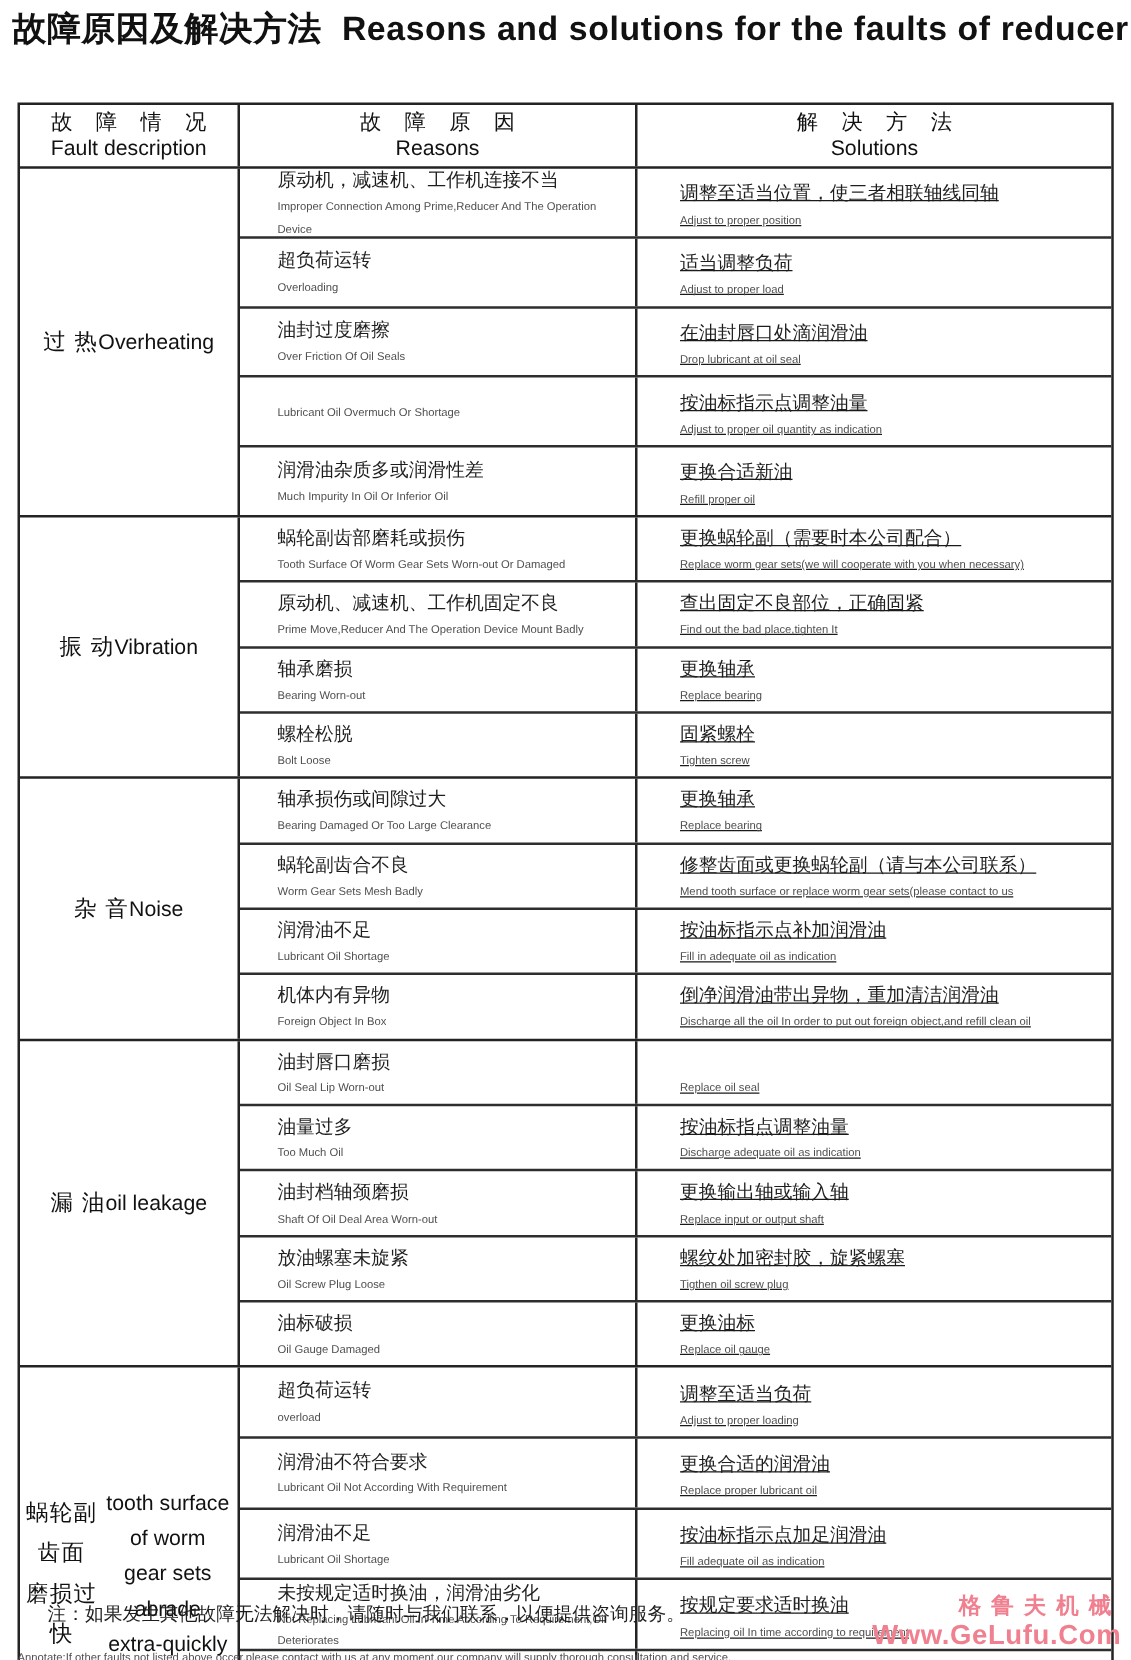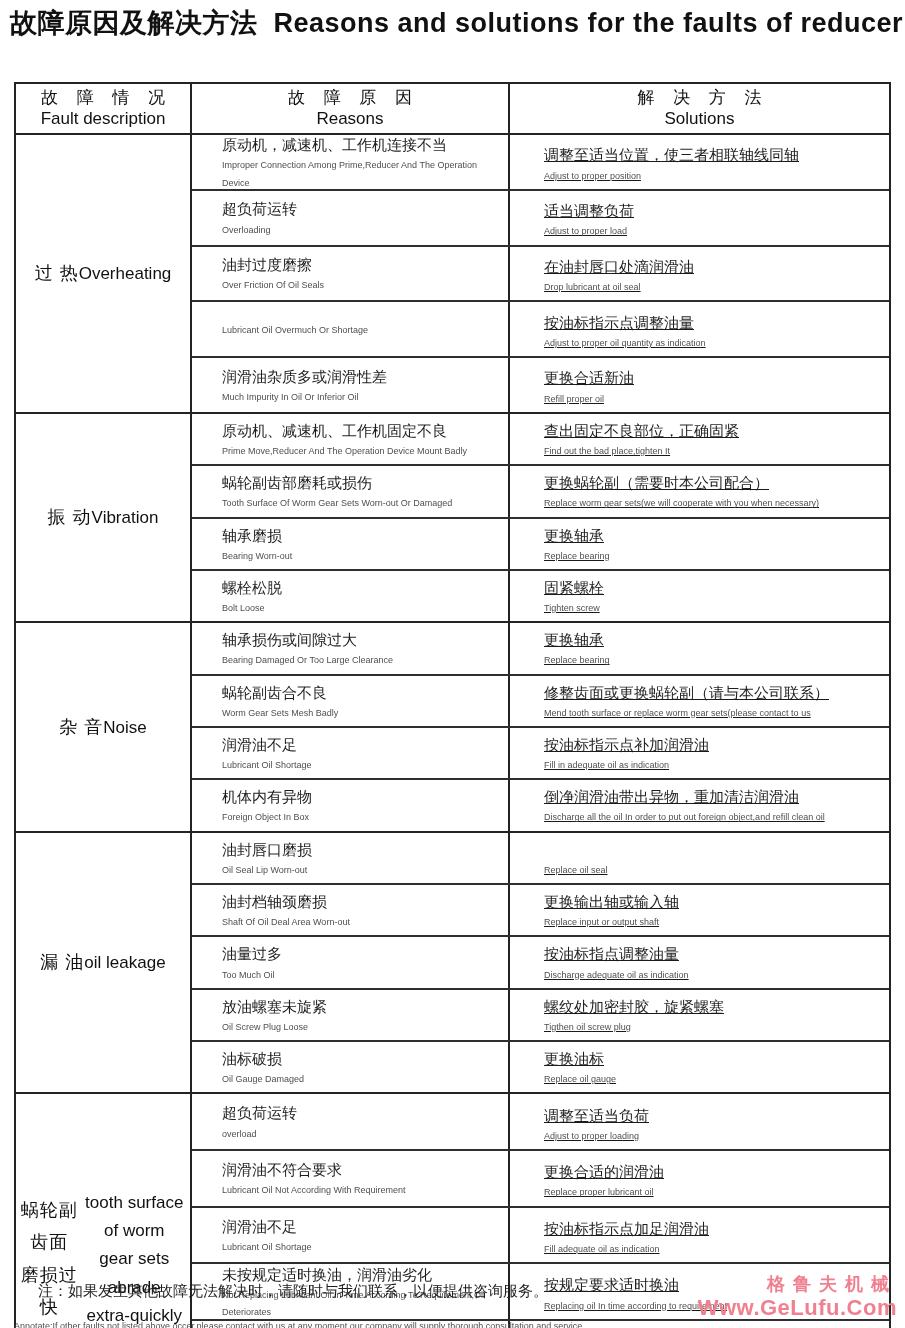--- a/index.html
+++ b/index.html
@@ -149,40 +149,40 @@
         </div>
       </div>
       <div class="section">
         <div class="fault-cell">
           <div class="fault-zh">振  动</div>
           <div class="fault-en">Vibration</div>
         </div>
         <div class="rows">
           <div class="trow">
             <div class="cause-cell">
+              <div class="cell-zh">蜗轮副齿部磨耗或损伤</div>
+              <div class="cell-en">Tooth Surface Of Worm Gear Sets Worn-out Or Damaged</div>
+            </div>
+            <div class="solution-cell">
+              <div class="cell-zh">更换蜗轮副（需要时本公司配合）</div>
+              <div class="cell-en">Replace worm gear sets(we will cooperate with you when necessary)</div>
+            </div>
+          </div>
+          <div class="trow">
+            <div class="cause-cell">
               <div class="cell-zh">原动机、减速机、工作机固定不良</div>
               <div class="cell-en">Prime Move,Reducer And The Operation Device Mount Badly</div>
             </div>
             <div class="solution-cell">
               <div class="cell-zh">查出固定不良部位，正确固紧</div>
               <div class="cell-en">Find out the bad place,tighten It</div>
             </div>
           </div>
           <div class="trow">
             <div class="cause-cell">
-              <div class="cell-zh">蜗轮副齿部磨耗或损伤</div>
-              <div class="cell-en">Tooth Surface Of Worm Gear Sets Worn-out Or Damaged</div>
-            </div>
-            <div class="solution-cell">
-              <div class="cell-zh">更换蜗轮副（需要时本公司配合）</div>
-              <div class="cell-en">Replace worm gear sets(we will cooperate with you when necessary)</div>
-            </div>
-          </div>
-          <div class="trow">
-            <div class="cause-cell">
               <div class="cell-zh">轴承磨损</div>
               <div class="cell-en">Bearing Worn-out</div>
             </div>
             <div class="solution-cell">
               <div class="cell-zh">更换轴承</div>
               <div class="cell-en">Replace bearing</div>
             </div>
           </div>
           <div class="trow">
             <div class="cause-cell">
@@ -254,36 +254,36 @@
             <div class="cause-cell">
               <div class="cell-zh">油封唇口磨损</div>
               <div class="cell-en">Oil Seal Lip Worn-out</div>
             </div>
             <div class="solution-cell">
               <div class="cell-en">Replace oil seal</div>
             </div>
           </div>
           <div class="trow">
             <div class="cause-cell">
+              <div class="cell-zh">油量过多</div>
+              <div class="cell-en">Too Much Oil</div>
+            </div>
+            <div class="solution-cell">
+              <div class="cell-zh">按油标指点调整油量</div>
+              <div class="cell-en">Discharge adequate oil as indication</div>
+            </div>
+          </div>
+          <div class="trow">
+            <div class="cause-cell">
               <div class="cell-zh">油封档轴颈磨损</div>
               <div class="cell-en">Shaft Of Oil Deal Area Worn-out</div>
             </div>
             <div class="solution-cell">
               <div class="cell-zh">更换输出轴或输入轴</div>
               <div class="cell-en">Replace input or output shaft</div>
-            </div>
-          </div>
-          <div class="trow">
-            <div class="cause-cell">
-              <div class="cell-zh">油量过多</div>
-              <div class="cell-en">Too Much Oil</div>
-            </div>
-            <div class="solution-cell">
-              <div class="cell-zh">按油标指点调整油量</div>
-              <div class="cell-en">Discharge adequate oil as indication</div>
             </div>
           </div>
           <div class="trow">
             <div class="cause-cell">
               <div class="cell-zh">放油螺塞未旋紧</div>
               <div class="cell-en">Oil Screw Plug Loose</div>
             </div>
             <div class="solution-cell">
               <div class="cell-zh">螺纹处加密封胶，旋紧螺塞</div>
               <div class="cell-en">Tigthen oil screw plug</div>

